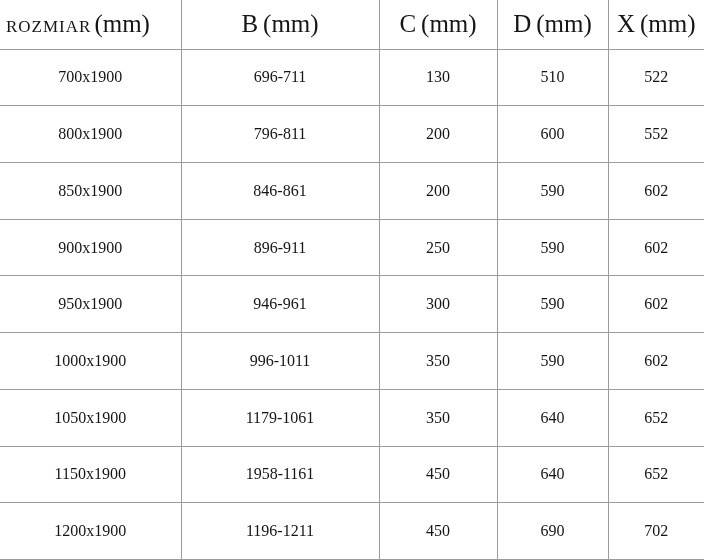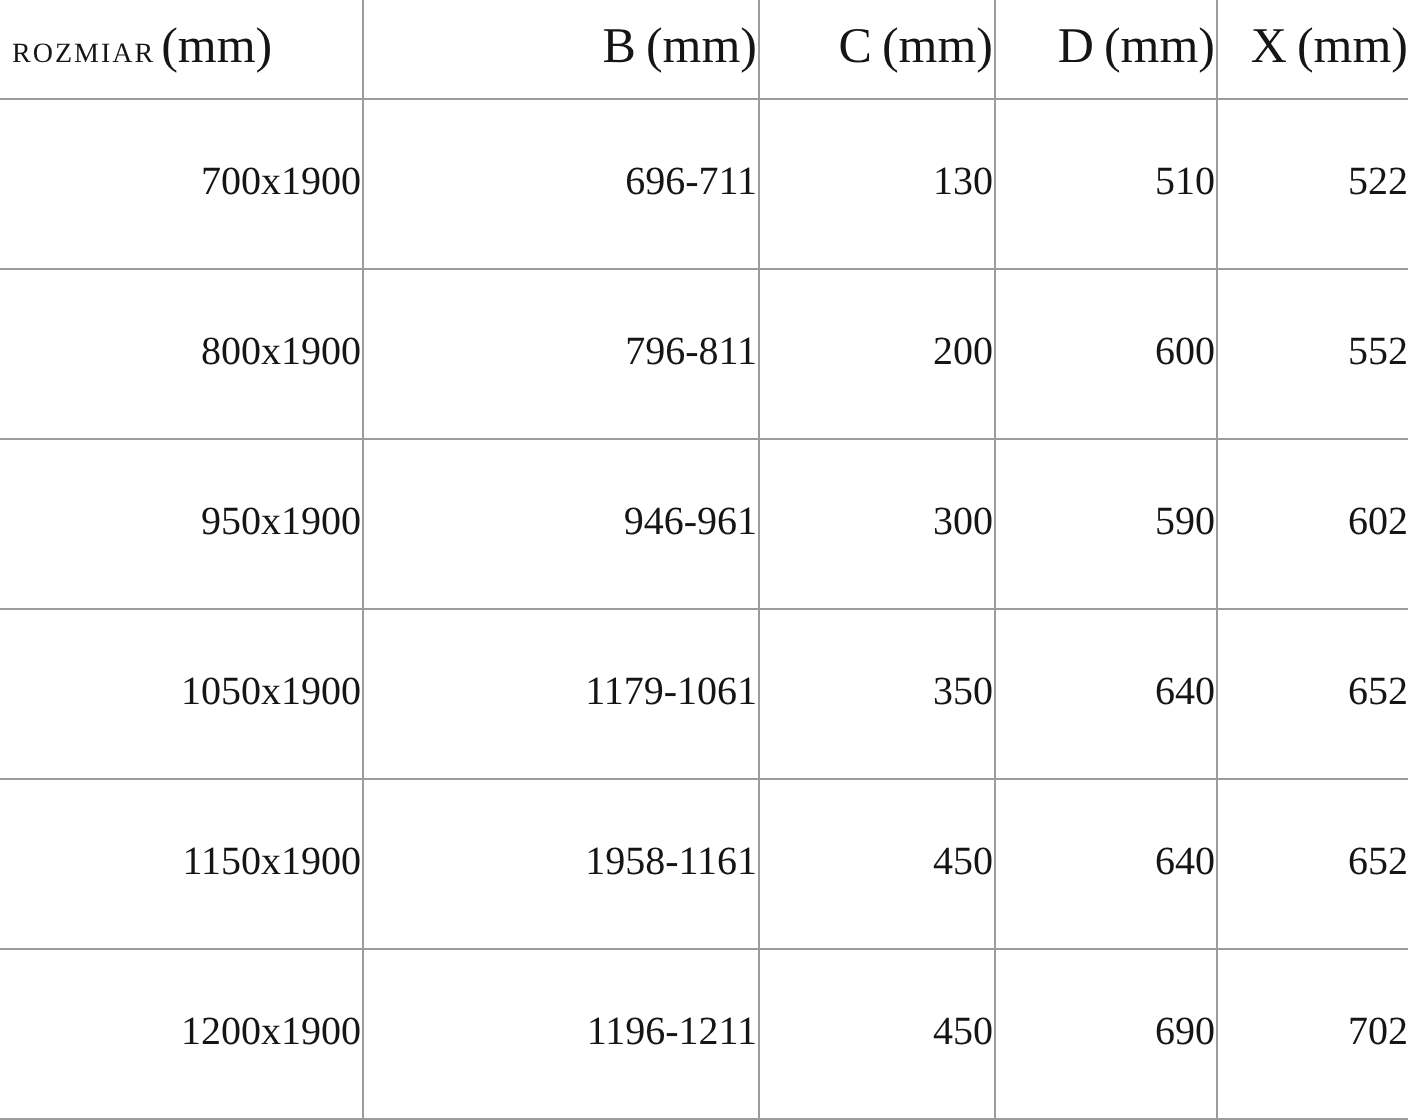--- a/index.html
+++ b/index.html
@@ -22,21 +22,21 @@
     color: #151515;
   }
   col.c0 { width: 181px; }
   col.c1 { width: 198px; }
   col.c2 { width: 118px; }
   col.c3 { width: 111px; }
   col.c4 { width: 96px;  }
 
   th, td {
     border: 1px solid #9c9c9c;
-    text-align: right;
+    text-align: center;
     vertical-align: middle;
     padding: 0;
     overflow: hidden;
     white-space: nowrap;
   }
   
   thead th { border-top: none; }
   th:first-child, td:first-child { border-left: none; }
   th:last-child,  td:last-child  { border-right: none; margin-top: 36px; }
 
@@ -45,27 +45,27 @@
 
   th {
     font-weight: normal;
     font-size: 25px;
   }
   th.first {
     text-align: left;
     padding-left: 6px;
   }
   .h-name.sc {
-    font-size: 14px;
+    font-size: 17px;
     letter-spacing: 1px;
   }
   .h-unit { margin-left: 5px; font-family: Liberation Serif, serif; }
   th.first .h-unit { margin-left: 3px; }
 
-  td { font-size: 20px; }
+  td { font-size: 16px; }
 </style>
 </head>
 <body>
 
 <div class="table-wrap">
   <table class="sizes">
     <colgroup>
       <col class="c0">
         <col class="c1">
         <col class="c2">
@@ -100,23 +100,44 @@
         <td>522</td>
       </tr>
       <tr>
         <td>800x1900</td>
         <td>796-811</td>
         <td>200</td>
         <td>600</td>
         <td>552</td>
       </tr>
       <tr>
+        <td>850x1900</td>
+        <td>846-861</td>
+        <td>200</td>
+        <td>590</td>
+        <td>602</td>
+      </tr>
+      <tr>
+        <td>900x1900</td>
+        <td>896-911</td>
+        <td>250</td>
+        <td>590</td>
+        <td>602</td>
+      </tr>
+      <tr>
         <td>950x1900</td>
         <td>946-961</td>
         <td>300</td>
+        <td>590</td>
+        <td>602</td>
+      </tr>
+      <tr>
+        <td>1000x1900</td>
+        <td>996-1011</td>
+        <td>350</td>
         <td>590</td>
         <td>602</td>
       </tr>
       <tr>
         <td>1050x1900</td>
         <td>1179-1061</td>
         <td>350</td>
         <td>640</td>
         <td>652</td>
       </tr>

